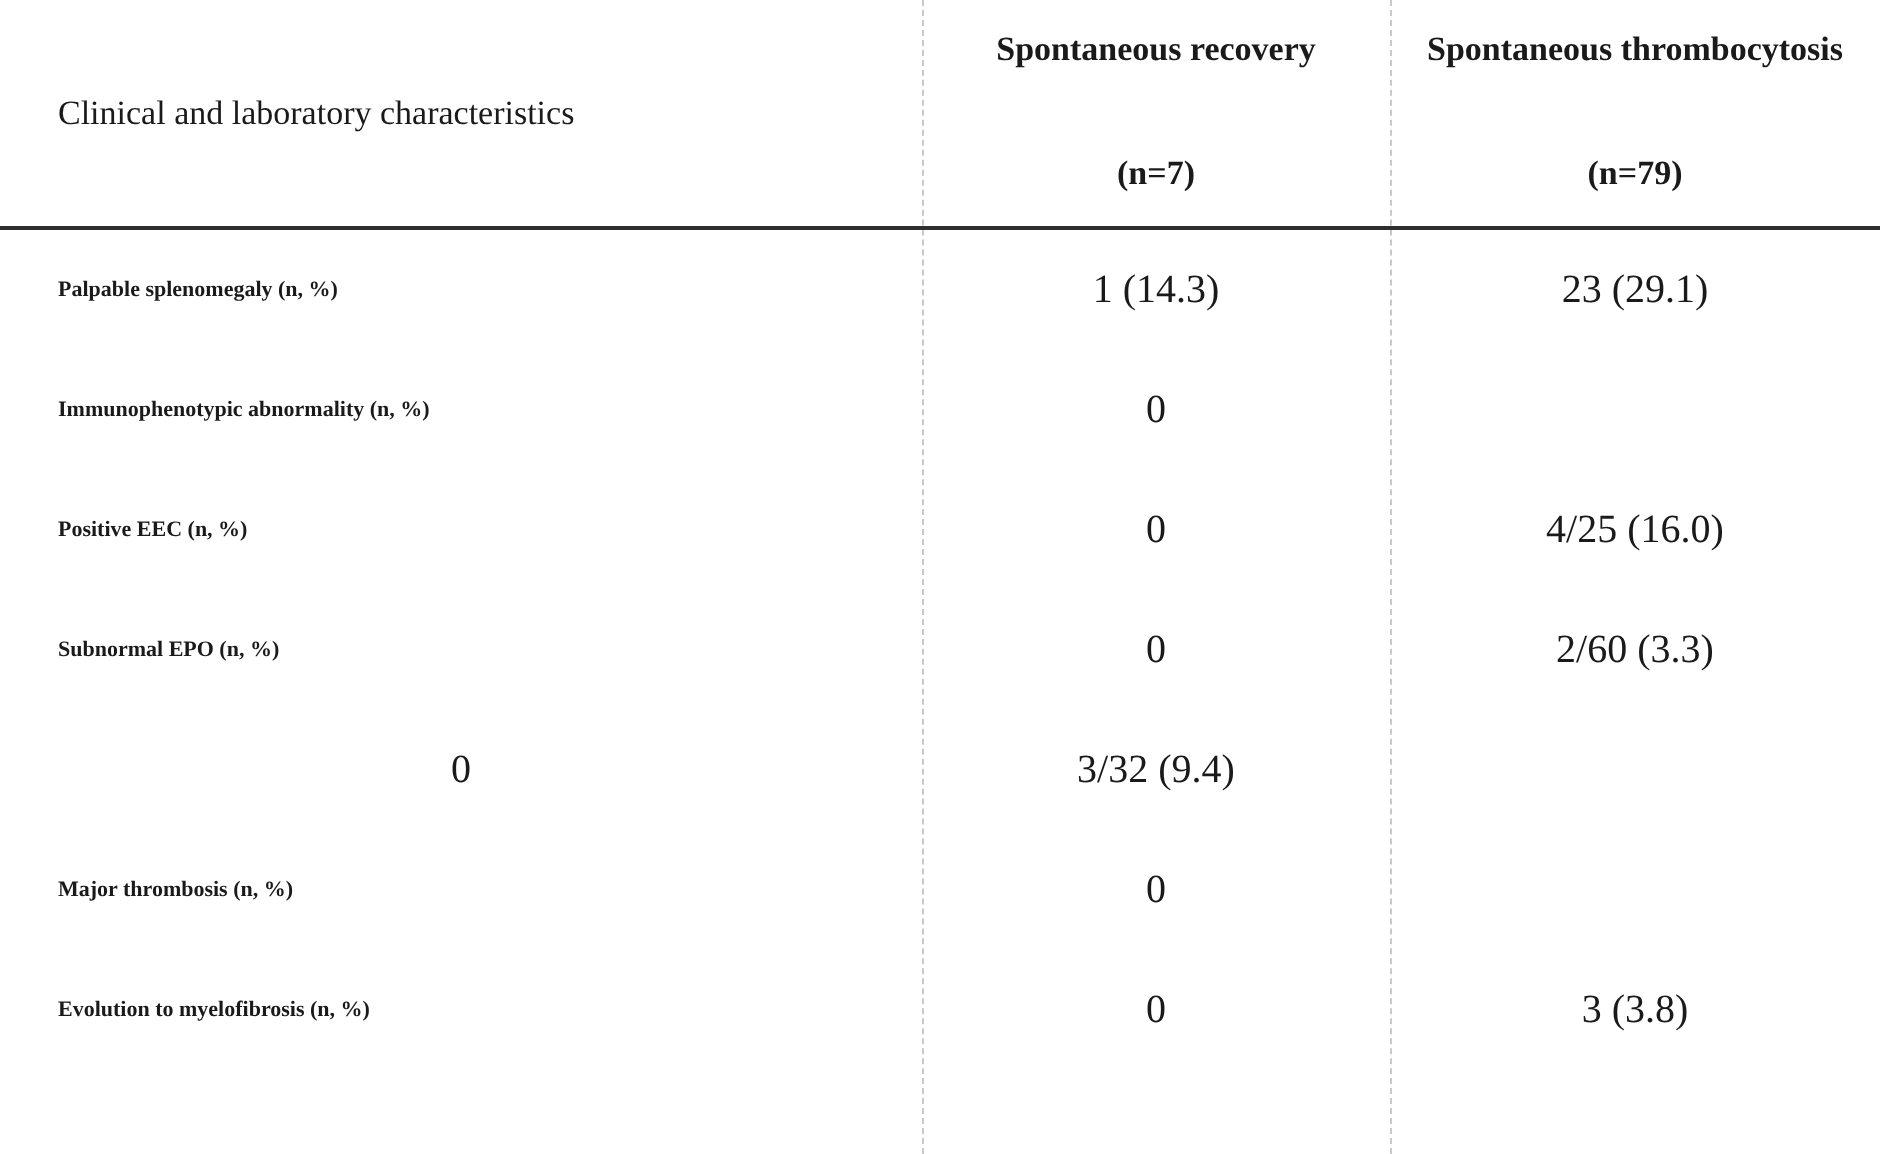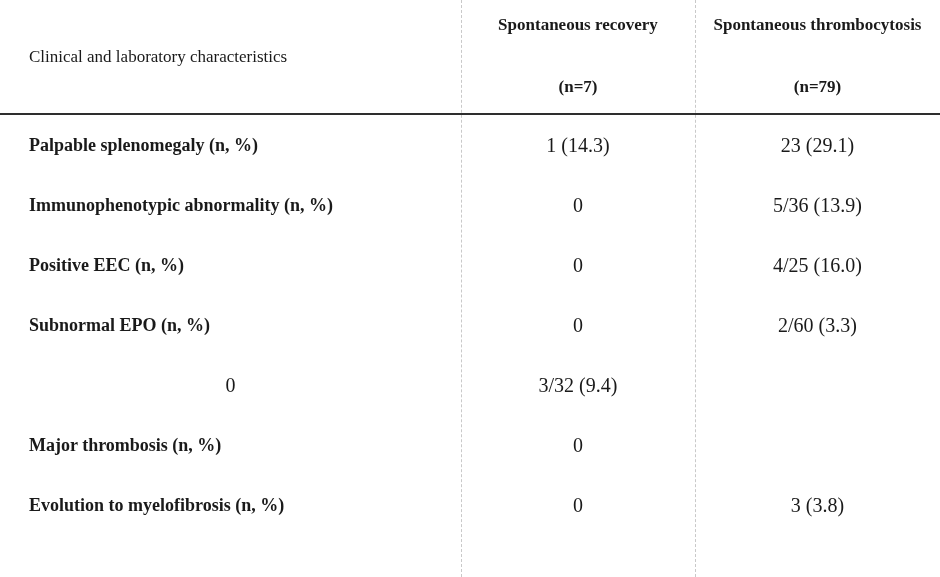--- a/index.html
+++ b/index.html
@@ -55,21 +55,21 @@
     box-sizing: border-box;
     font-weight: bold;
     font-size: 17px;
   }
   .body-row { height: 60px; }
   .label-cell {
     display: flex;
     align-items: center;
     padding-left: 29px;
     font-weight: bold;
-    font-size: 18px;
+    font-size: 11px;
   }
   .value-cell {
     display: flex;
     align-items: center;
     justify-content: center;
     font-size: 20px;
     font-weight: normal;
   }
 </style>
 </head>
@@ -96,21 +96,20 @@
 
     <div class="grid-row body-row">
       <div class="label-cell">Palpable splenomegaly (n, %)</div>
       <div class="value-cell">1 (14.3)</div>
       <div class="value-cell">23 (29.1)</div>
     </div>
 
     <div class="grid-row body-row">
       <div class="label-cell">Immunophenotypic abnormality (n, %)</div>
       <div class="value-cell">0</div>
-      <div class="value-cell">5/36 (13.9)</div>
     </div>
 
     <div class="grid-row body-row">
       <div class="label-cell">Positive EEC (n, %)</div>
       <div class="value-cell">0</div>
       <div class="value-cell">4/25 (16.0)</div>
     </div>
 
     <div class="grid-row body-row">
       <div class="label-cell">Subnormal EPO (n, %)</div>

